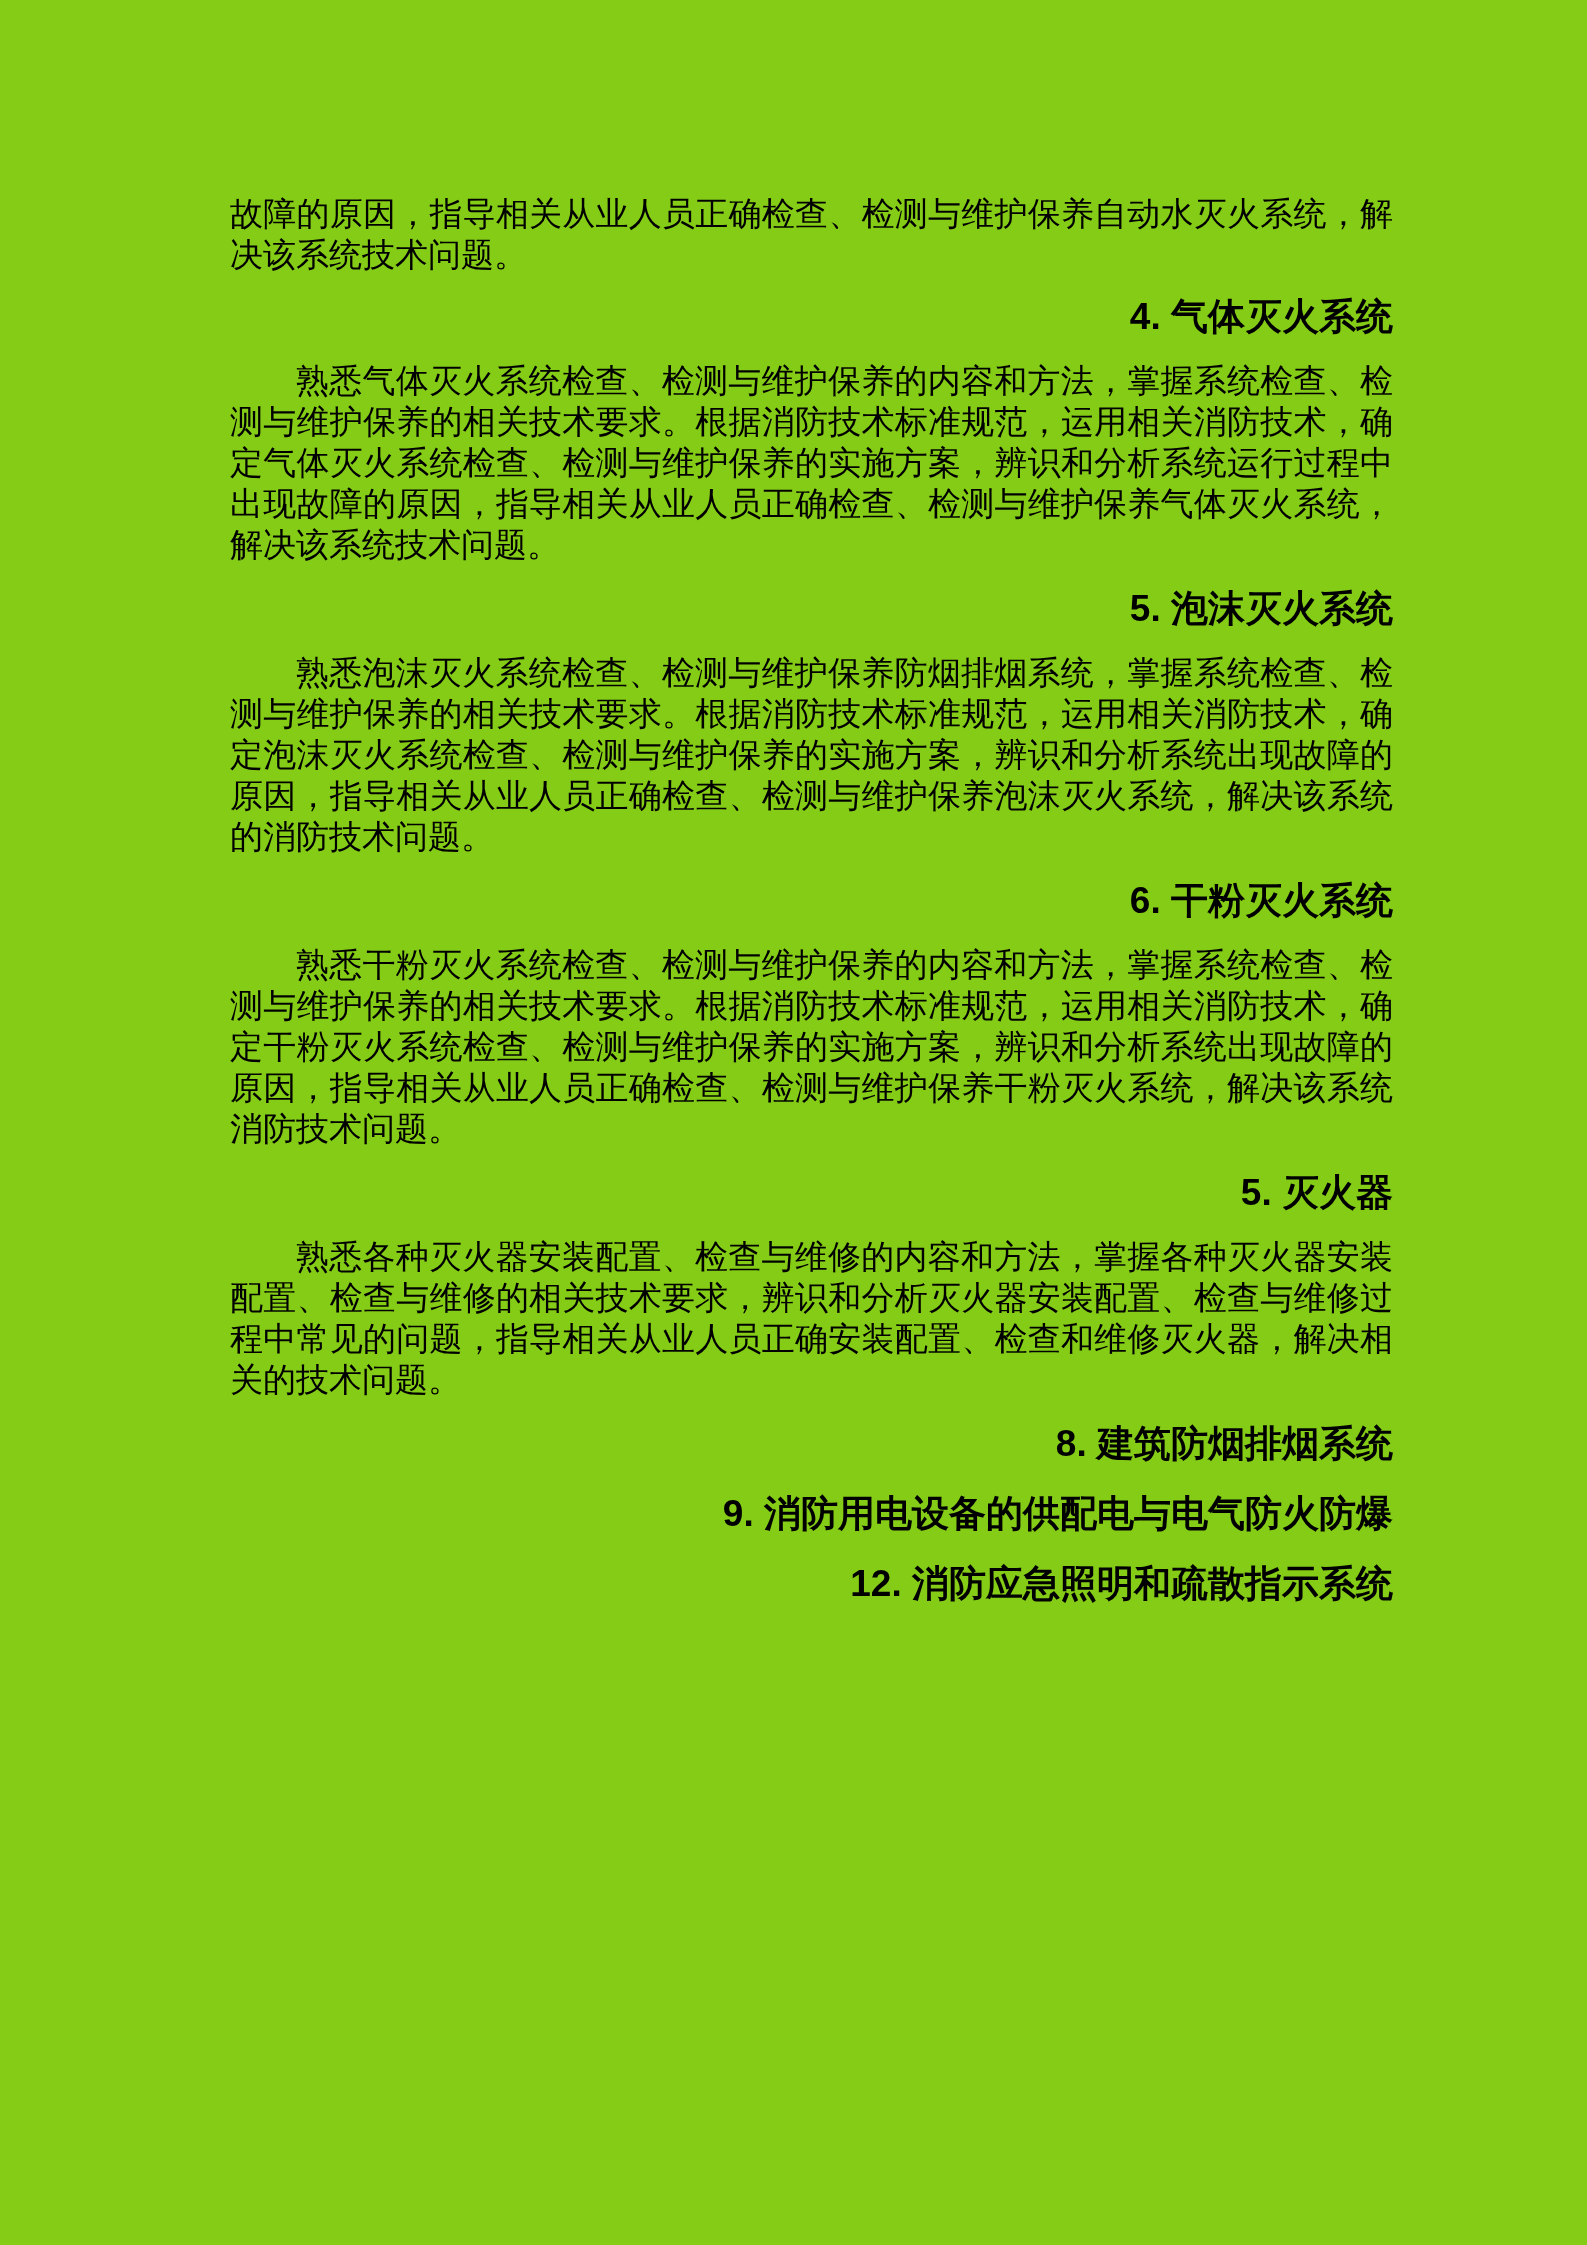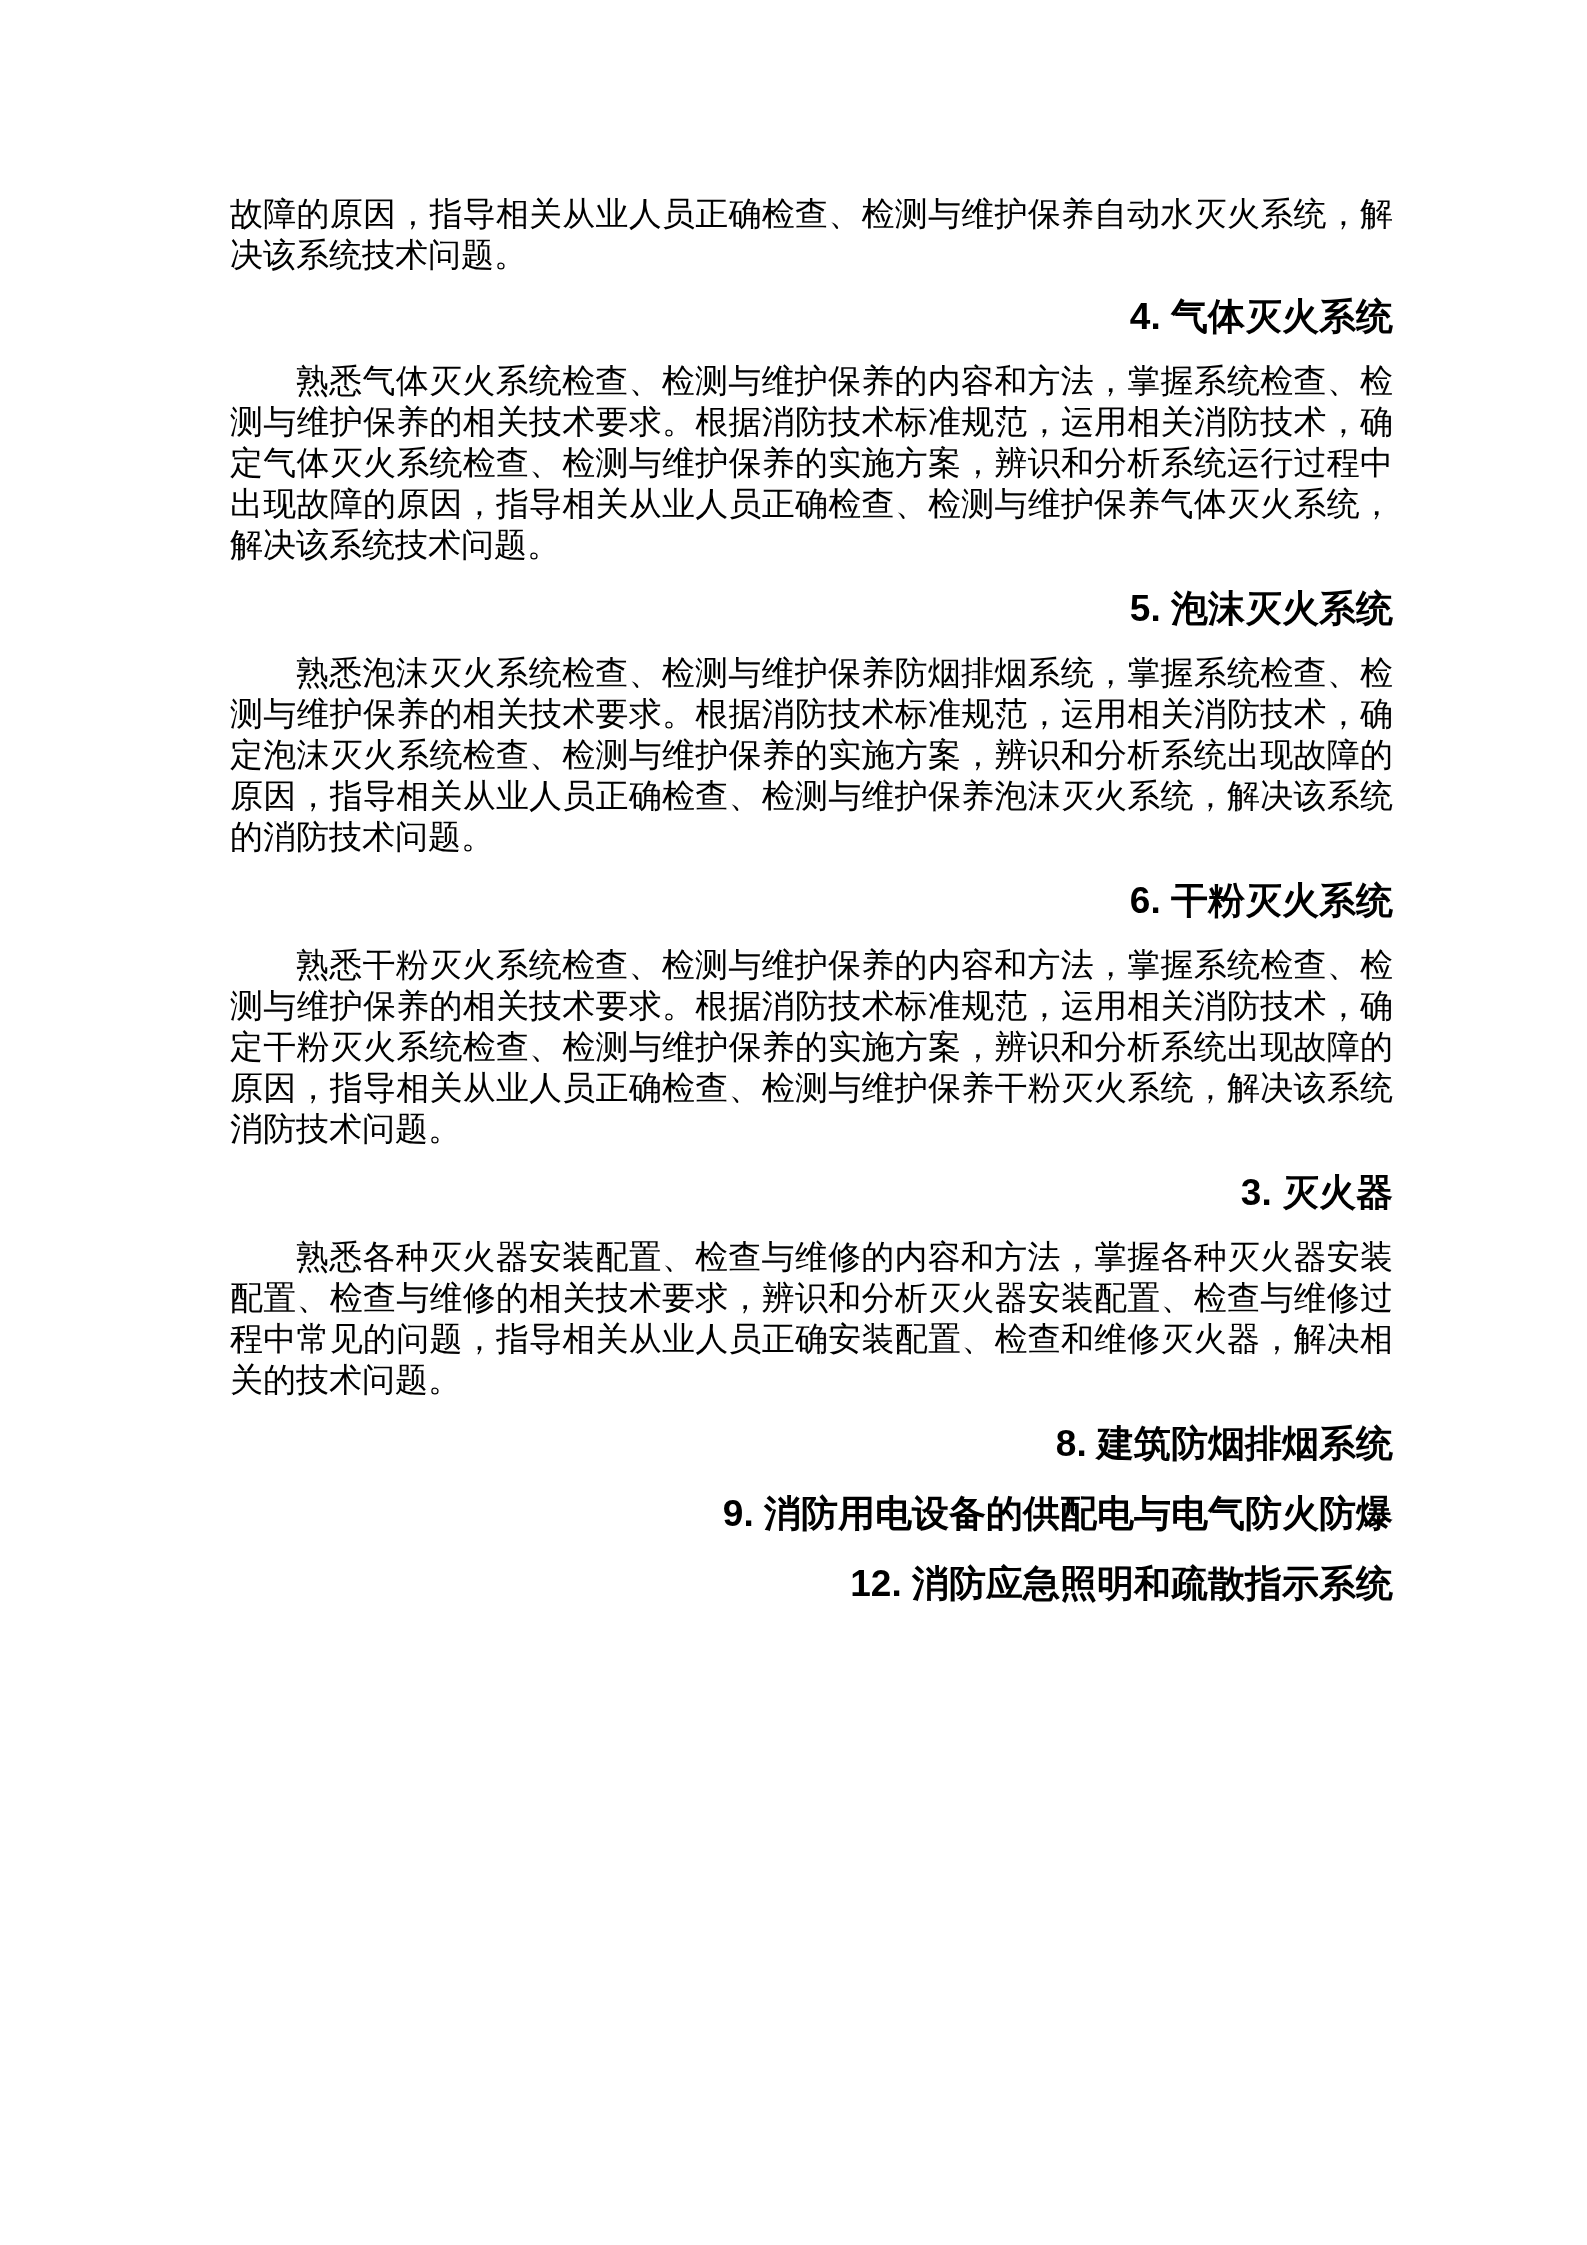--- a/index.html
+++ b/index.html
@@ -1,21 +1,21 @@
 <!DOCTYPE html>
 <html lang="zh"><head>
 <meta charset="utf-8">
 <style>
   html, body { margin: 0; padding: 0; background: #888; }
   .page {
     position: relative;
     width: 1587px;
     height: 2245px;
     margin: 0 auto;
-    background: #ffffff;
+    background: #84cc16;
     box-sizing: border-box;
     padding: 194px 194px 0 230px;
     overflow: hidden;
     color: #000000;
   }
   .doc-body {
     width: 1163px;
   }
   p.para {
     margin: 0;
@@ -57,21 +57,21 @@
     <h2 class="section-heading">5. 泡沫灭火系统</h2>
     <p class="para section-body">熟悉泡沫灭火系统检查、检测与维护保养防烟排烟系统，掌握系统检查、检测与维护保养的相关技术要求。根据消防技术标准规范，运用相关消防技术，确定泡沫灭火系统检查、检测与维护保养的实施方案，辨识和分析系统出现故障的原因，指导相关从业人员正确检查、检测与维护保养泡沫灭火系统，解决该系统的消防技术问题。</p>
   </section>
 
   <section class="doc-section">
     <h2 class="section-heading">6. 干粉灭火系统</h2>
     <p class="para section-body">熟悉干粉灭火系统检查、检测与维护保养的内容和方法，掌握系统检查、检测与维护保养的相关技术要求。根据消防技术标准规范，运用相关消防技术，确定干粉灭火系统检查、检测与维护保养的实施方案，辨识和分析系统出现故障的原因，指导相关从业人员正确检查、检测与维护保养干粉灭火系统，解决该系统消防技术问题。</p>
   </section>
 
   <section class="doc-section">
-    <h2 class="section-heading">3. 灭火器</h2>
+    <h2 class="section-heading">5. 灭火器</h2>
     <p class="para section-body">熟悉各种灭火器安装配置、检查与维修的内容和方法，掌握各种灭火器安装配置、检查与维修的相关技术要求，辨识和分析灭火器安装配置、检查与维修过程中常见的问题，指导相关从业人员正确安装配置、检查和维修灭火器，解决相关的技术问题。</p>
   </section>
 
   <section class="doc-section">
     <h2 class="section-heading">8. 建筑防烟排烟系统</h2>
   </section>
 
   <section class="doc-section">
     <h2 class="section-heading">9. 消防用电设备的供配电与电气防火防爆</h2>
   </section>

